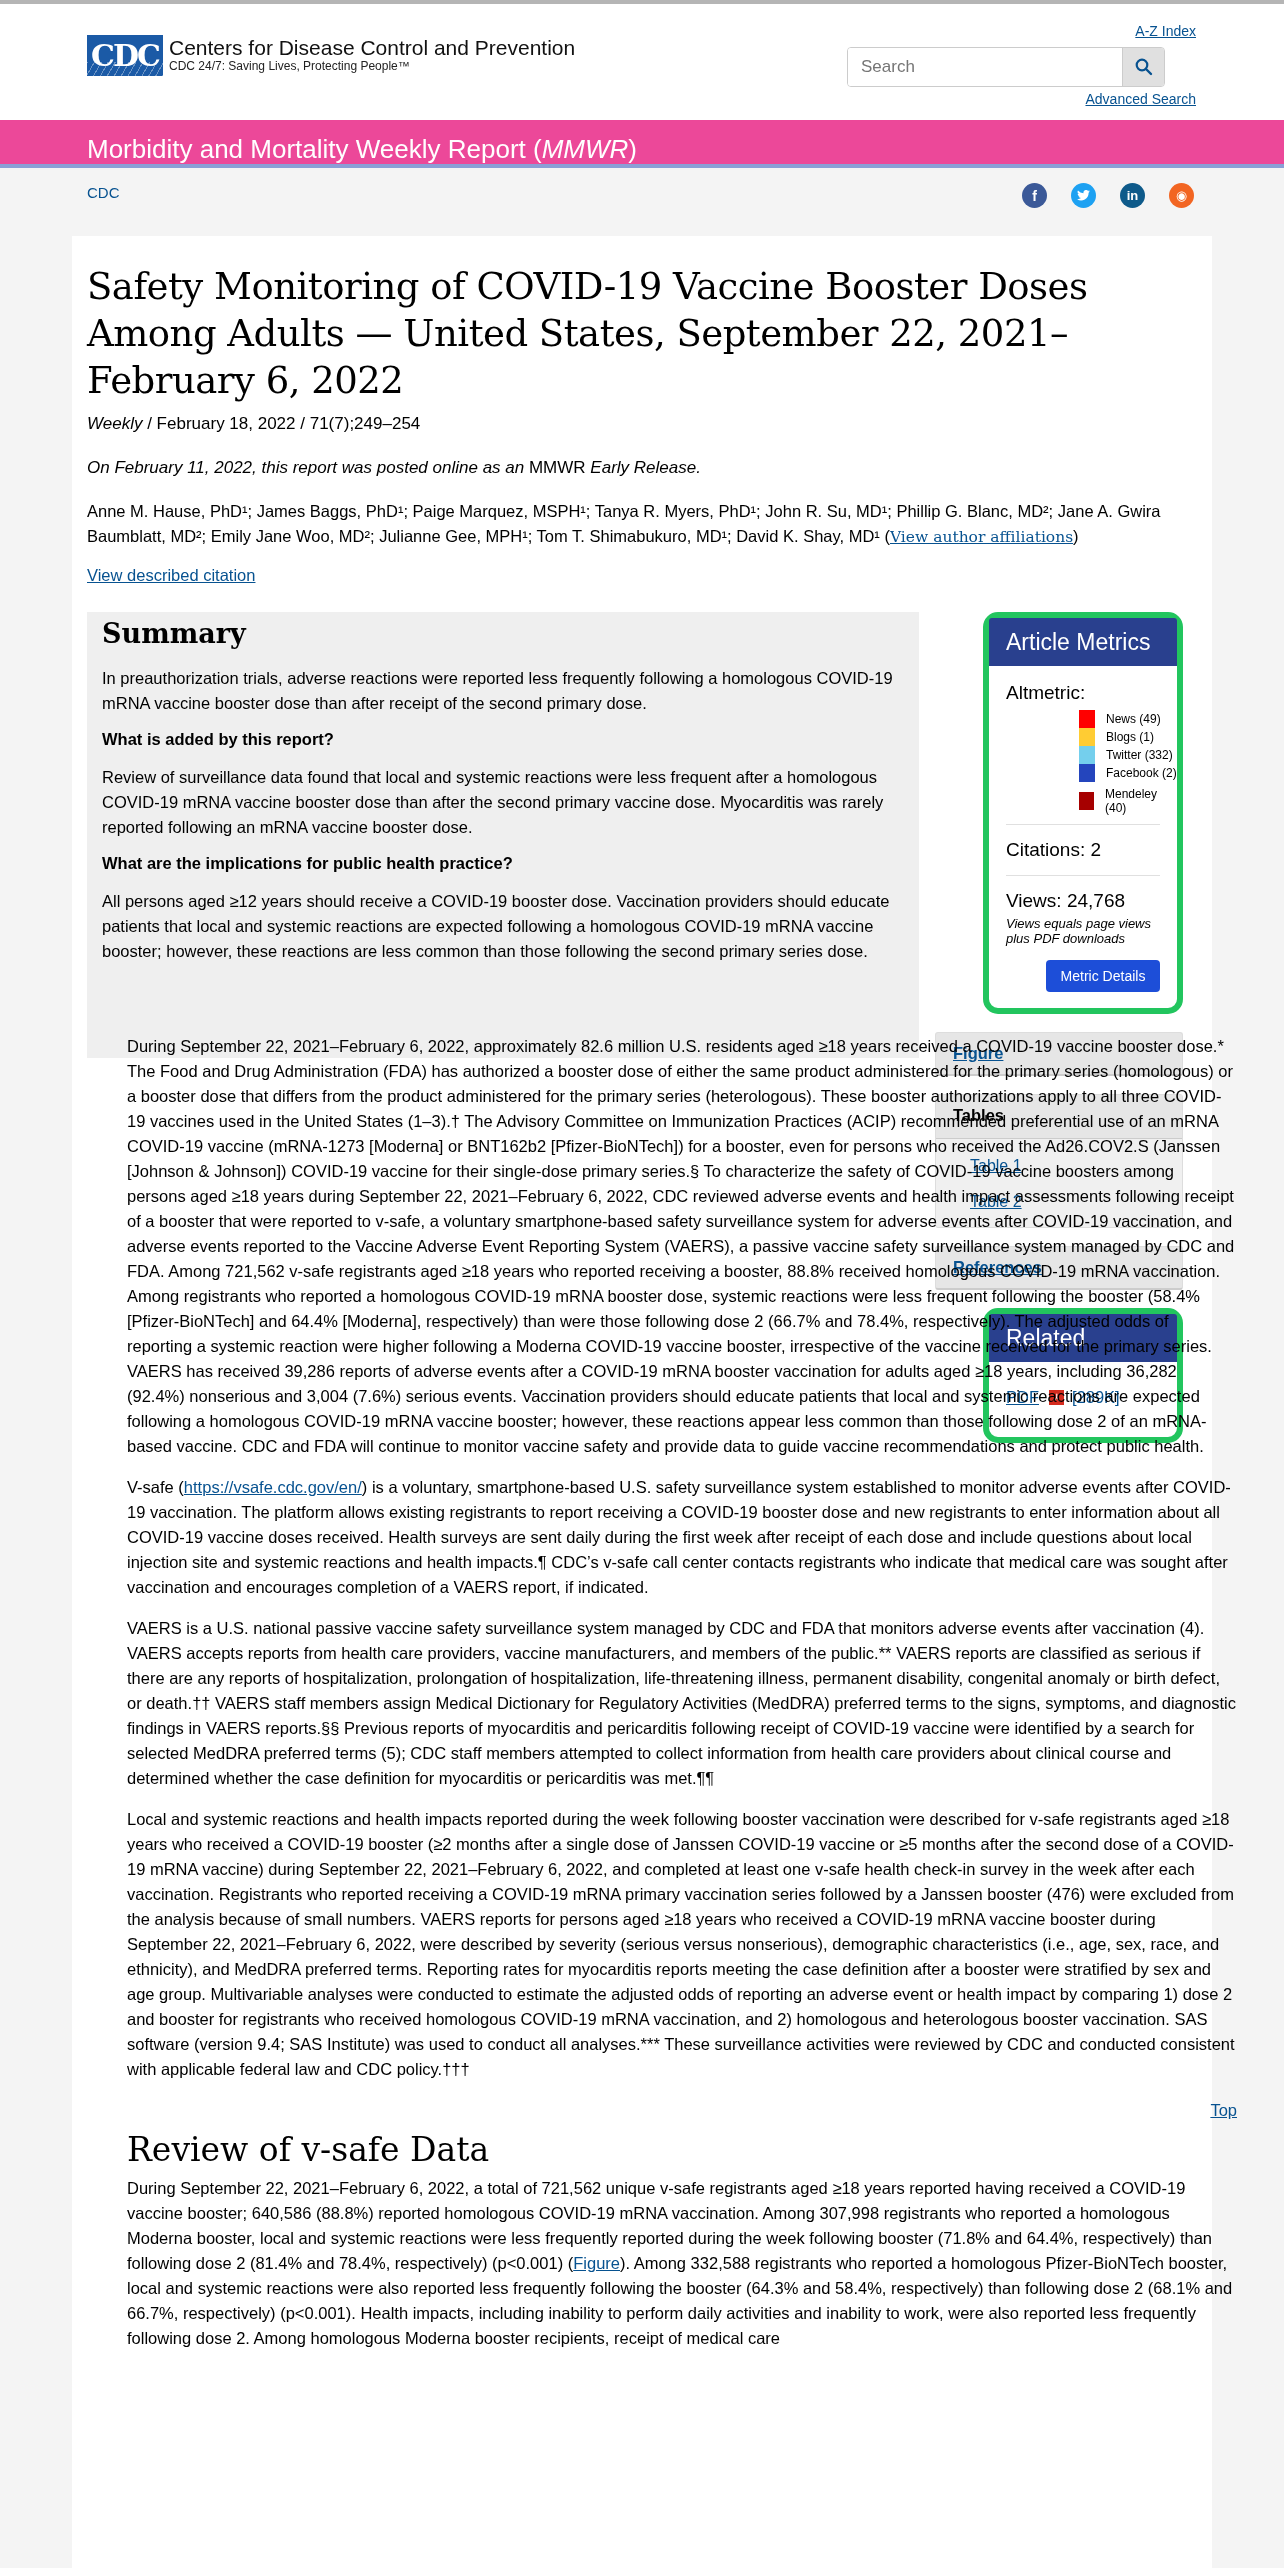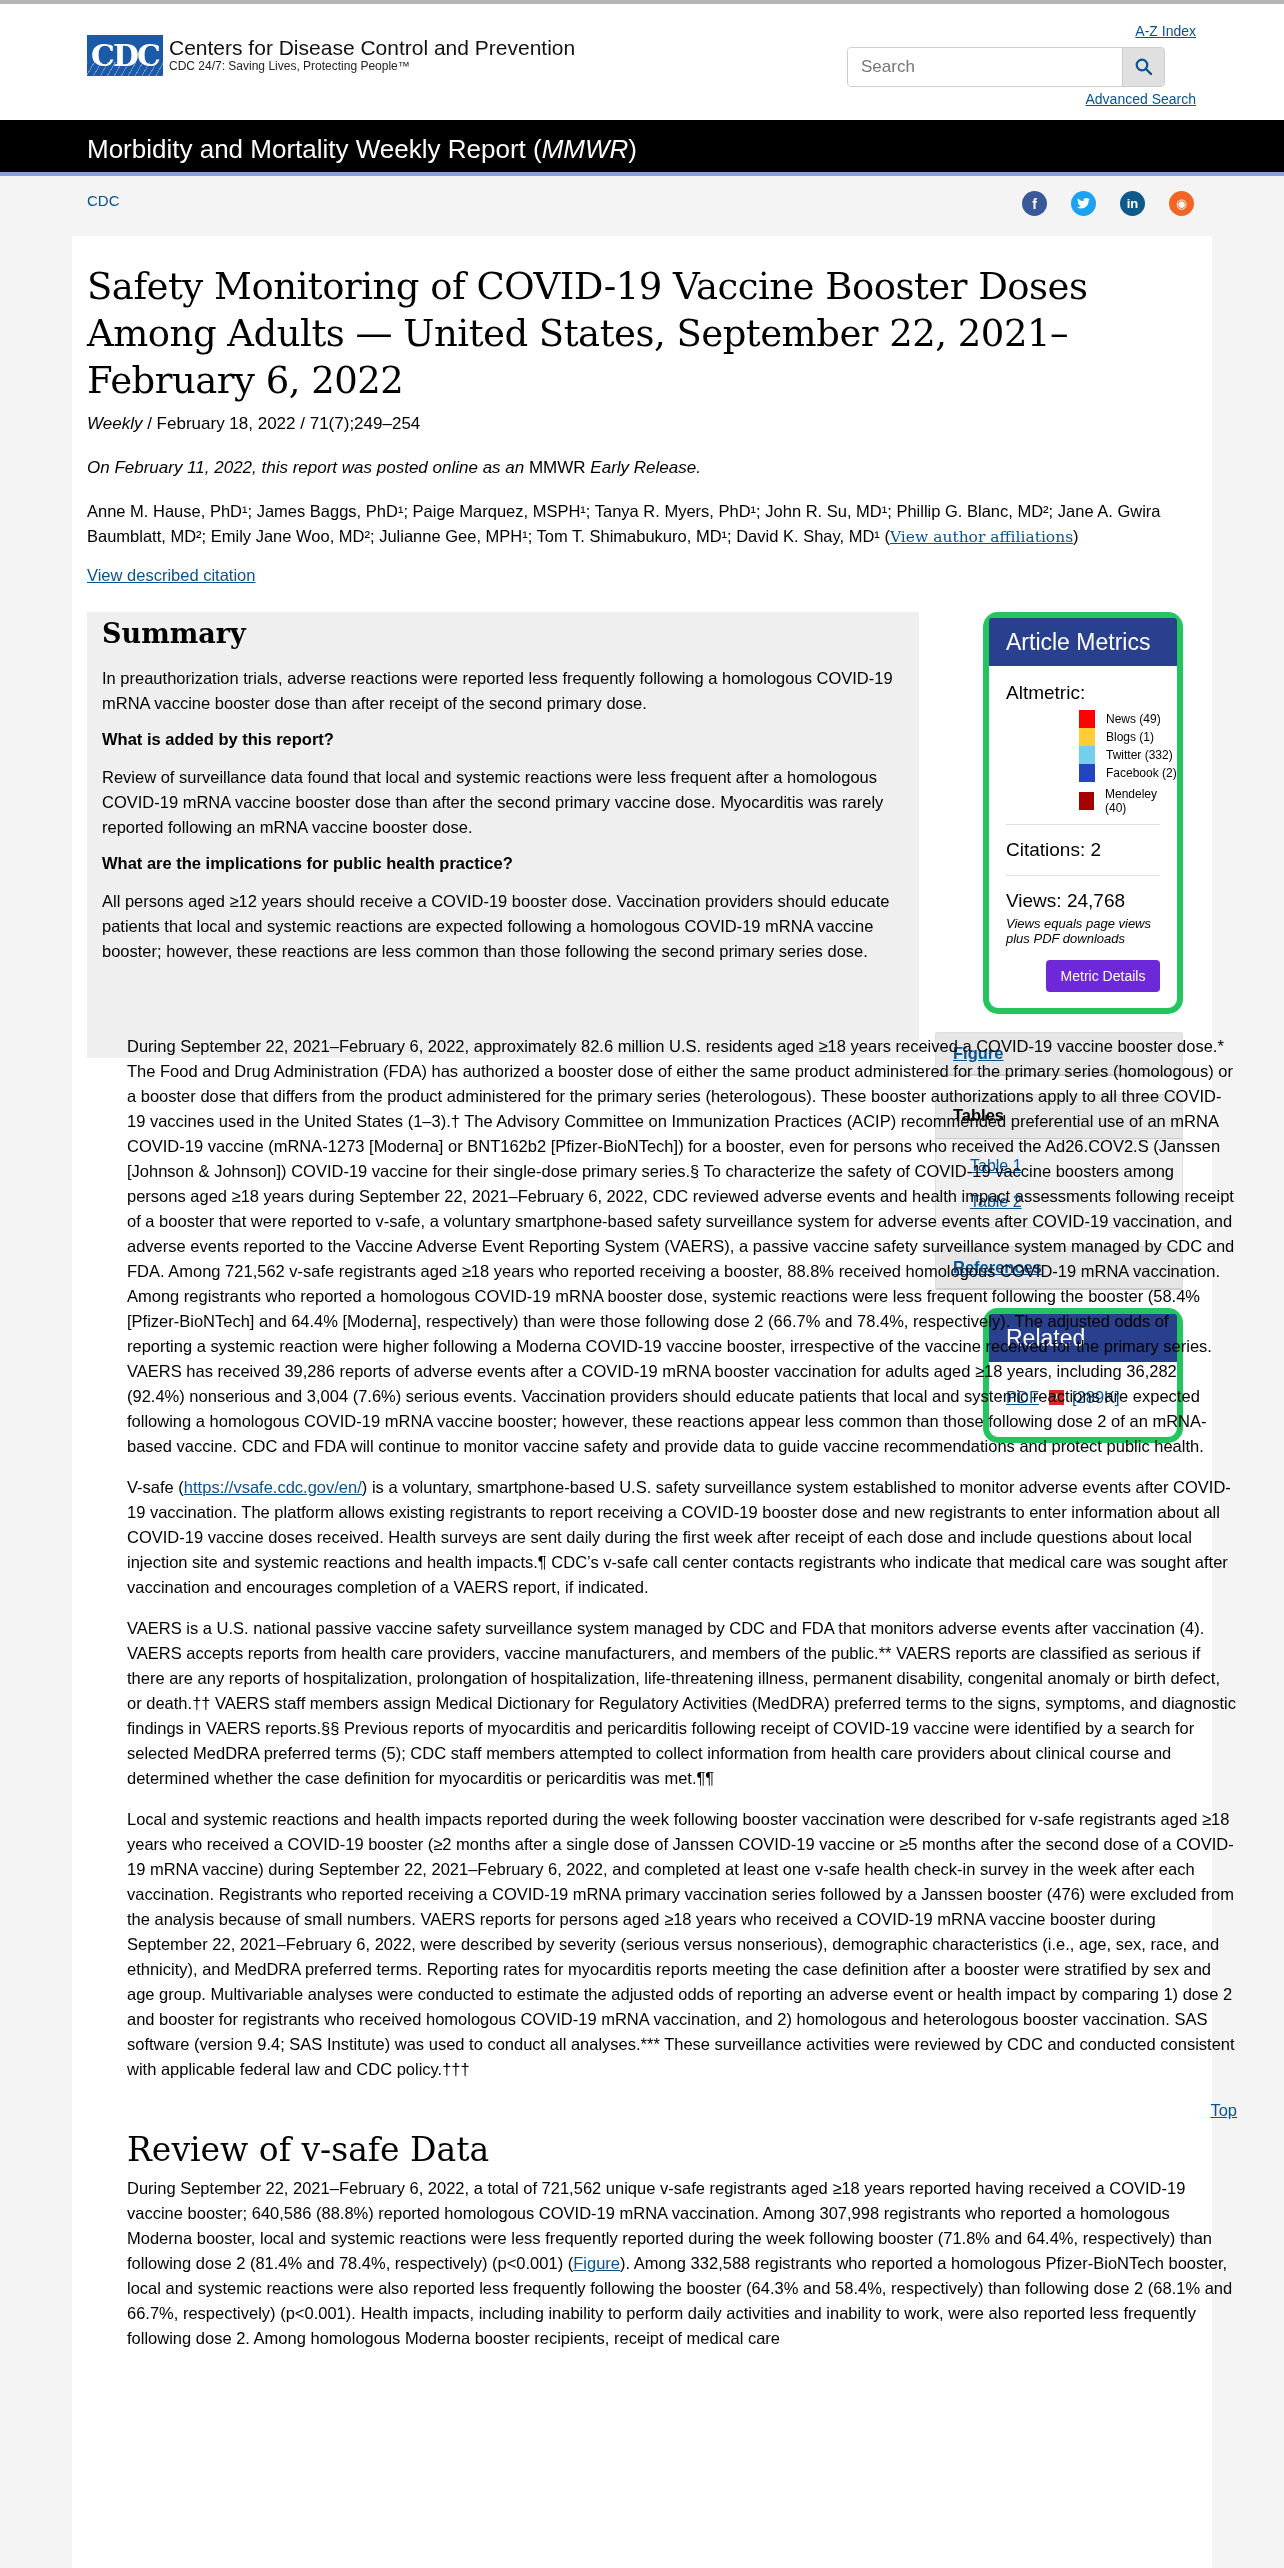--- a/index.html
+++ b/index.html
@@ -14,21 +14,21 @@
   .logo-box::after { content: ""; position: absolute; left: 0; right: 0; bottom: 0; height: 14px; background: repeating-linear-gradient(120deg, rgba(255,255,255,.35) 0 1px, transparent 1px 6px); }
   .logo-text { margin-left: 6px; }
   .logo-title { font-size: 21px; color: #111; line-height: 22px; }
   .logo-tag { font-size: 12px; color: #222; line-height: 15px; }
   .az-link { position: absolute; right: 88px; top: 19px; font-size: 14px; }
   .search { position: absolute; left: 847px; top: 43px; width: 318px; height: 40px; border: 1px solid #ccc; border-radius: 4px; display: flex; overflow: hidden; background: #fff; }
   .search input { flex: 1; border: none; font-size: 17px; padding-left: 13px; color: #666; font-family: "Liberation Sans", sans-serif; outline: none; }
   .search-btn { width: 42px; background: #e0e0e0; border-left: 1px solid #ccc; display: flex; align-items: center; justify-content: center; }
   .adv-link { position: absolute; right: 88px; top: 87px; font-size: 14px; }
 
-  .banner { background: #000000; height: 56px; border-bottom: 4px solid #8a9fd6; position: relative; padding-left: 32px; }
+  .banner { background: #ec4899; height: 48px; border-bottom: 4px solid #8a9fd6; position: relative; padding-left: 32px; }
   .banner-title { position: absolute; left: 87px; top: 14px; color: #fff; font-size: 26px; }
   .crumbs { height: 54px; position: relative; }
   .crumb-cdc { position: absolute; left: 87px; top: 16px; font-size: 15px; color: #075290; text-decoration: none; }
   .social { position: absolute; right: 90px; top: 15px; display: flex; gap: 24px; }
   .soc { width: 25px; height: 25px; border-radius: 50%; color: #fff; font-weight: bold; font-size: 14px; display: flex; align-items: center; justify-content: center; }
 
   .panel { position: absolute; left: 72px; top: 236px; width: 1140px; height: 2340px; background: #fff; }
   .content { position: absolute; left: 87px; top: 236px; width: 1110px; }
   h1.title { font-family: "DejaVu Serif", "Liberation Serif", serif; font-weight: normal; font-size: 37px; line-height: 47px; margin-top: 27px; letter-spacing: -0.5px; }
   .meta { font-size: 17px; margin-top: 10px; }
@@ -43,21 +43,21 @@
 
   .side { position: absolute; left: 848px; top: 376px; width: 248px; }
   .box { border: 6px solid #22c55e; border-radius: 15px; background: #fff; margin-left: 48px; }
   .box-head { background: #29408e; color: #fff; font-size: 23px; height: 48px; line-height: 48px; padding-left: 17px; border-radius: 3px 3px 0 0; }
   .altm { font-size: 19px; padding: 16px 17px 0; }
   .alt-row { display: flex; align-items: center; font-family: "Liberation Sans", sans-serif; font-size: 12px; height: 18px; margin-left: 90px; }
   .sw { width: 16px; height: 18px; margin-right: 11px; }
   .hr { border-top: 1px solid #e0e0e0; margin: 14px 17px; }
   .big { font-size: 19px; padding: 0 17px; }
   .vnote { font-size: 13px; font-style: italic; padding: 0 17px; line-height: 15px; margin-top: 4px; }
-  .metric-btn { display: block; margin: 14px 17px 16px auto; width: 114px; height: 32px; background: #6d28d9; color: #fff; font-size: 14px; border-radius: 4px; border: none; font-family: "Liberation Sans", sans-serif; }
+  .metric-btn { display: block; margin: 14px 17px 16px auto; width: 114px; height: 32px; background: #1d4ed8; color: #fff; font-size: 14px; border-radius: 4px; border: none; font-family: "Liberation Sans", sans-serif; }
   .gbox { background: #e6e6e6; border: 1px solid #ddd; border-radius: 3px; border-bottom: 2px solid #ccc; height: 44px; padding: 11px 17px; font-weight: bold; font-size: 16.5px; }
   .tables { background: #f0f0f0; border: 1px solid #ddd; border-radius: 3px; margin-top: 18px; }
   .tables-head { background: #e6e6e6; height: 44px; padding: 11px 17px; font-weight: bold; font-size: 16.5px; border-bottom: 1px solid #ccc; }
   .tables a { display: block; font-size: 16px; padding: 0 34px; margin-top: 18px; }
   .rm-body { padding: 26px 17px 30px; font-size: 16.5px; display: flex; align-items: center; }
   .pdf-icon { width: 15px; height: 15px; background: #d52b1e; color: #fff; font-size: 10px; display: inline-flex; align-items: center; justify-content: center; margin: 0 8px 0 10px; }
 
   .body-text { position: absolute; left: 0; top: 798px; width: 1110px; font-size: 16.5px; line-height: 25px; margin-left: 40px; }
   .body-text p { margin-bottom: 16px; }
   .top-link { text-align: right; font-size: 16.5px; margin-top: 2px; }

